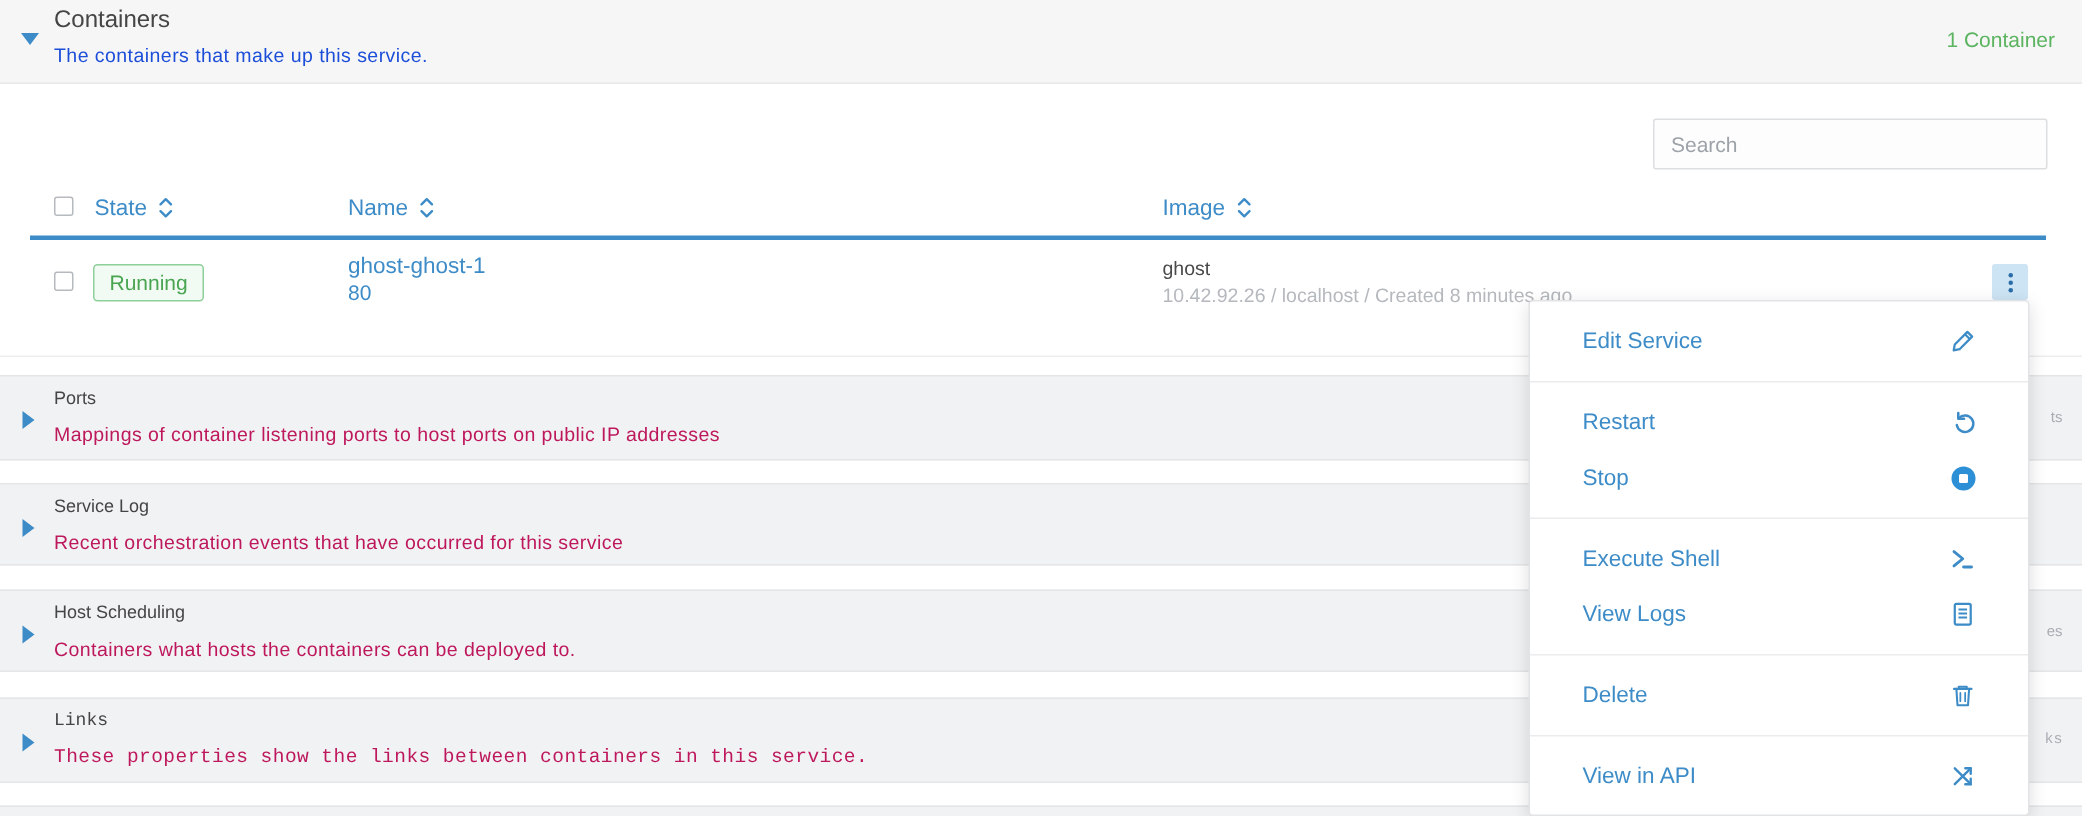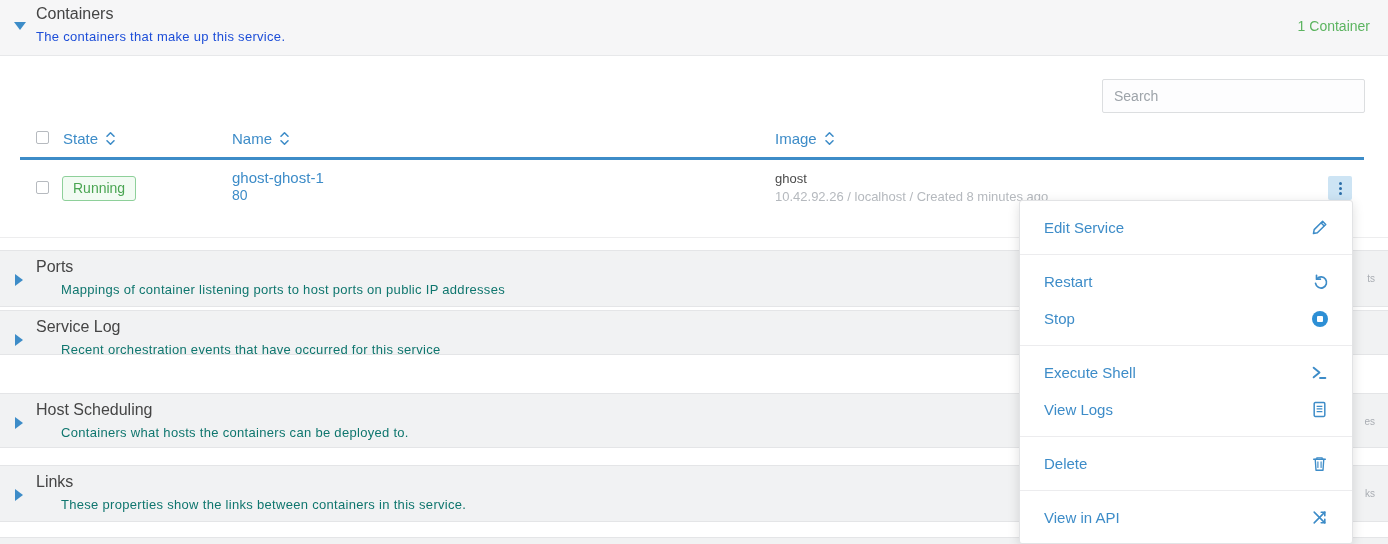--- a/index.html
+++ b/index.html
@@ -67,31 +67,31 @@
   
   .section {
     position:absolute; left:0; width:100%; height:57px;
     background:#f1f2f3; border-top:1px solid #e4e5e7; border-bottom:1px solid #e4e5e7;
   }
   .caret-right {
     position:absolute; left:15px; top:23px; width:0; height:0; cursor:pointer;
     border-top:6px solid transparent; border-bottom:6px solid transparent;
     border-left:8px solid #3d8cc8;
   }
-  .sec-title { position:absolute; left:36px; top:7px; font-size:16px; color:#454545; }
-  .sec-sub   { position:absolute; left:36px; top:31px; font-size:13px; color:#0f766e; letter-spacing:.3px;margin-left:25px; }
+  .sec-title { position:absolute; left:36px; top:7px; font-size:12px; color:#454545; }
+  .sec-sub   { position:absolute; left:36px; top:31px; font-size:13px; color:#be185d; letter-spacing:.3px; }
   .sec-frag  { position:absolute; right:13px; top:22px; font-size:10px; color:#a9adb3; }
 
   
   .menu {
     position:absolute; left:1019px; top:200px; width:334px; height:344px;
     background:#fff; border:1px solid #e2e3e5; border-radius:3px;
     box-shadow:0 3px 12px rgba(0,0,0,.13); z-index:20; overflow:hidden;
   }
-  .menu-group { padding:8px 5px; }
+  .menu-group { padding:8px 16px; }
   .menu-group + .menu-group { border-top:1px solid #ececee; }
   .menu-item {
     height:37px; display:flex; align-items:center; justify-content:space-between;
     padding:0 19px; cursor:pointer;
   }
   .menu-label { font-size:15px; color:#3d8cc8; }
   .micon { width:17px; height:17px; flex:0 0 auto; }
   .stop-glyph { width:16px; height:16px; border-radius:50%; background:#2d8fd5; position:relative; }
   .stop-glyph::after {
     content:""; position:absolute; left:5px; top:5px; width:6px; height:6px;
@@ -160,34 +160,34 @@
 
 <div class="table-bottom"></div>
 
 <div class="section" style="top:250px;">
   <span class="caret-right"></span>
   <div class="sec-title">Ports</div>
   <div class="sec-sub">Mappings of container listening ports to host ports on public IP addresses</div>
   <div class="sec-frag">ts</div>
 </div>
 
-<div class="section" style="top:310px; height:45px;text-decoration:underline;">
+<div class="section" style="top:322px; height:55px;text-decoration:underline;">
   <span class="caret-right"></span>
   <div class="sec-title">Service Log</div>
   <div class="sec-sub">Recent orchestration events that have occurred for this service</div>
 </div>
 
 <div class="section" style="top:393px; height:55px;">
   <span class="caret-right"></span>
   <div class="sec-title">Host Scheduling</div>
   <div class="sec-sub">Containers what hosts the containers can be deployed to.</div>
   <div class="sec-frag">es</div>
 </div>
 
-<div class="section" style="top:465px;">
+<div class="section" style="top:465px;font-family:Liberation Mono, monospace;">
   <span class="caret-right"></span>
   <div class="sec-title">Links</div>
   <div class="sec-sub">These properties show the links between containers in this service.</div>
   <div class="sec-frag">ks</div>
 </div>
 
 <div class="section" style="top:537px; height:7px; border-bottom:none;"></div>
 
 <div class="menu">
 

